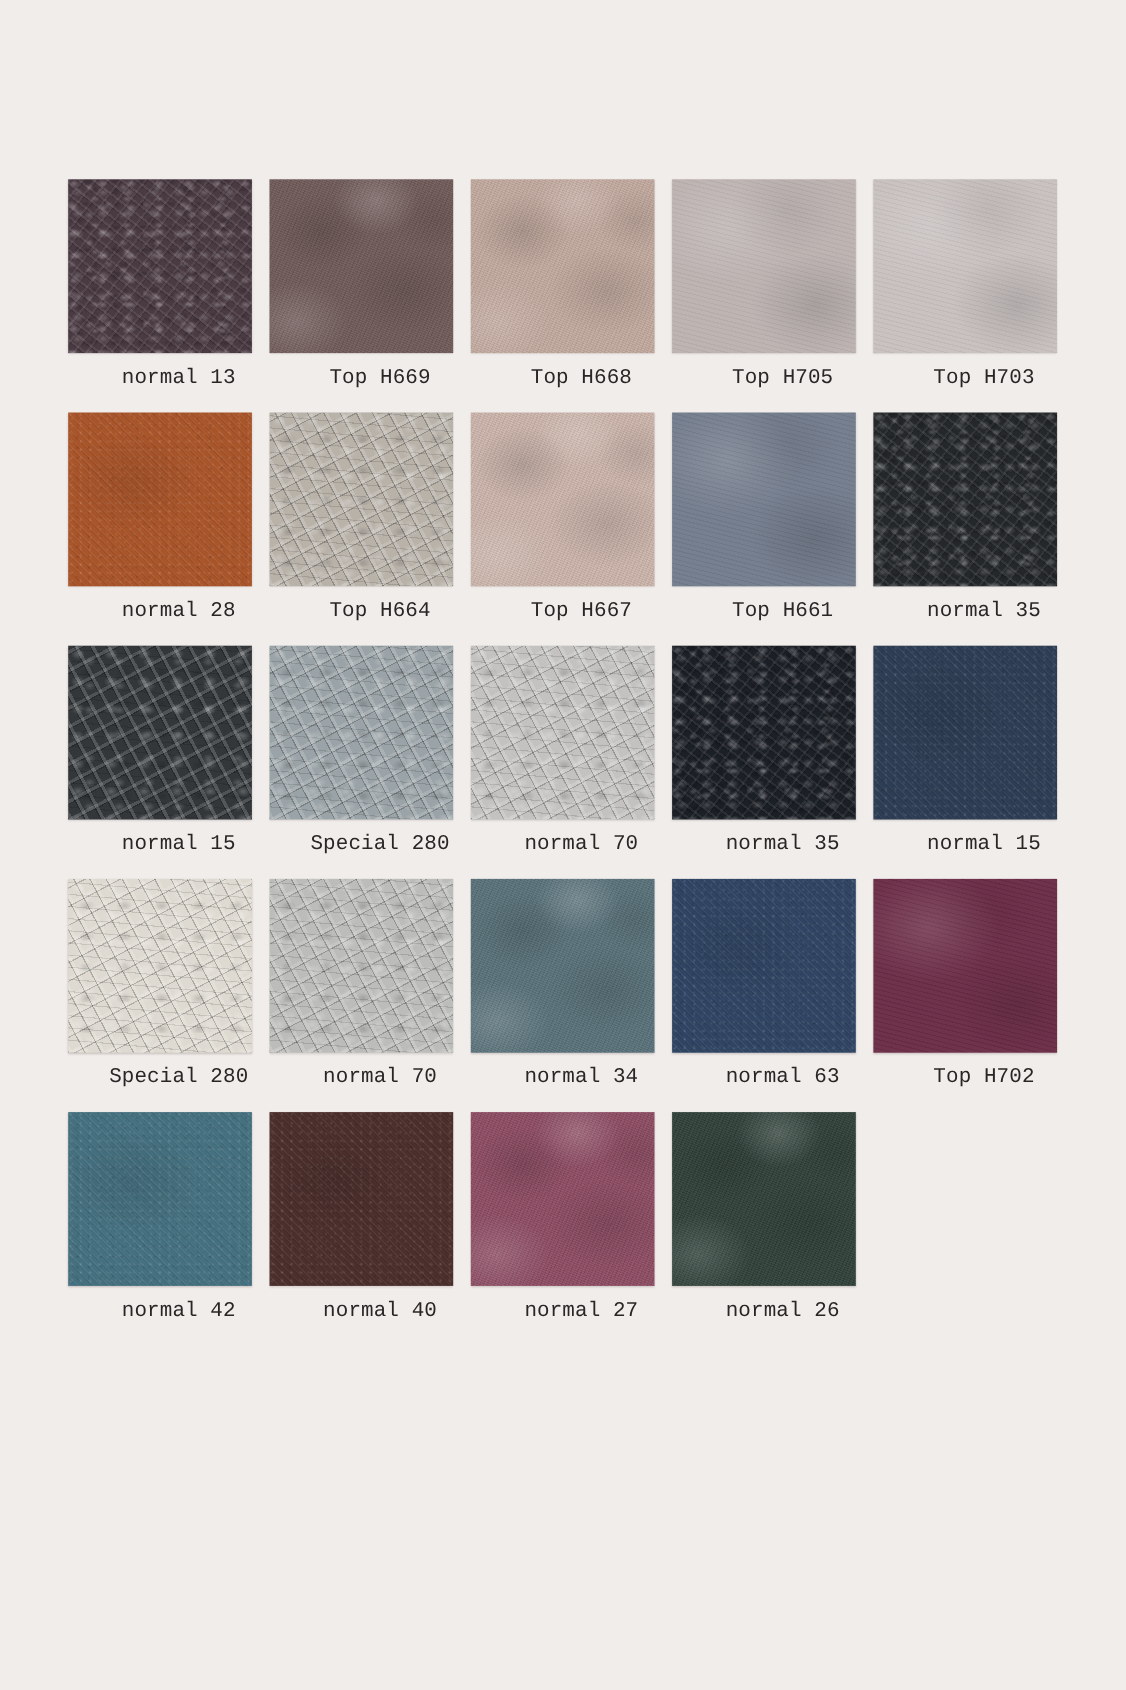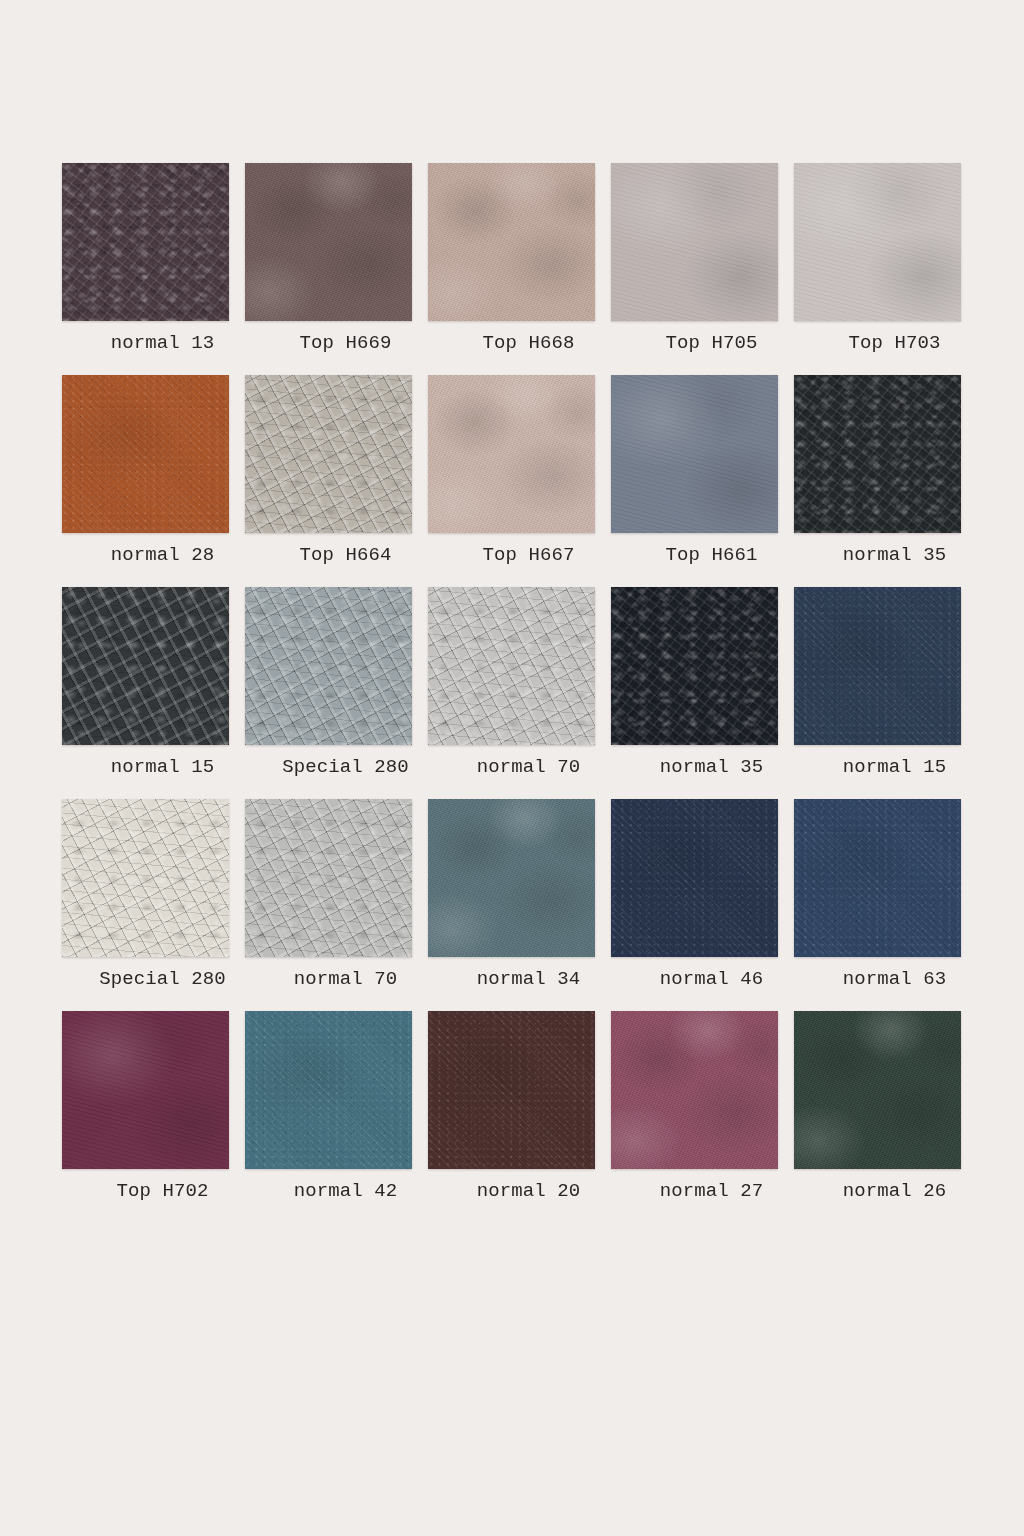--- a/index.html
+++ b/index.html
@@ -257,27 +257,20 @@
       <div class="swatch-label">normal 70</div>
     </div>
     <div class="swatch-cell">
       <div class="swatch-chip tex-suede" style="background-color: rgb(88, 113, 121);">
         <div class="grain"></div>
         <div class="grain2"></div>
       </div>
       <div class="swatch-label">normal 34</div>
     </div>
     <div class="swatch-cell">
-      <div class="swatch-chip tex-fine" style="background-color: rgb(39, 52, 75);">
-        <div class="grain"></div>
-        <div class="grain2"></div>
-      </div>
-      <div class="swatch-label">normal 46</div>
-    </div>
-    <div class="swatch-cell">
       <div class="swatch-chip tex-fine" style="background-color: rgb(48, 69, 99);">
         <div class="grain"></div>
         <div class="grain2"></div>
       </div>
       <div class="swatch-label">normal 63</div>
     </div>
     <div class="swatch-cell">
       <div class="swatch-chip tex-smooth" style="background-color: rgb(107, 44, 70);">
         <div class="grain"></div>
         <div class="grain2"></div>
@@ -289,21 +282,21 @@
         <div class="grain"></div>
         <div class="grain2"></div>
       </div>
       <div class="swatch-label">normal 42</div>
     </div>
     <div class="swatch-cell">
       <div class="swatch-chip tex-fine" style="background-color: rgb(75, 47, 44);">
         <div class="grain"></div>
         <div class="grain2"></div>
       </div>
-      <div class="swatch-label">normal 20</div>
+      <div class="swatch-label">normal 40</div>
     </div>
     <div class="swatch-cell">
       <div class="swatch-chip tex-suede" style="background-color: rgb(141, 75, 98);">
         <div class="grain"></div>
         <div class="grain2"></div>
       </div>
       <div class="swatch-label">normal 27</div>
     </div>
     <div class="swatch-cell">
       <div class="swatch-chip tex-suede" style="background-color: rgb(46, 64, 56);">

